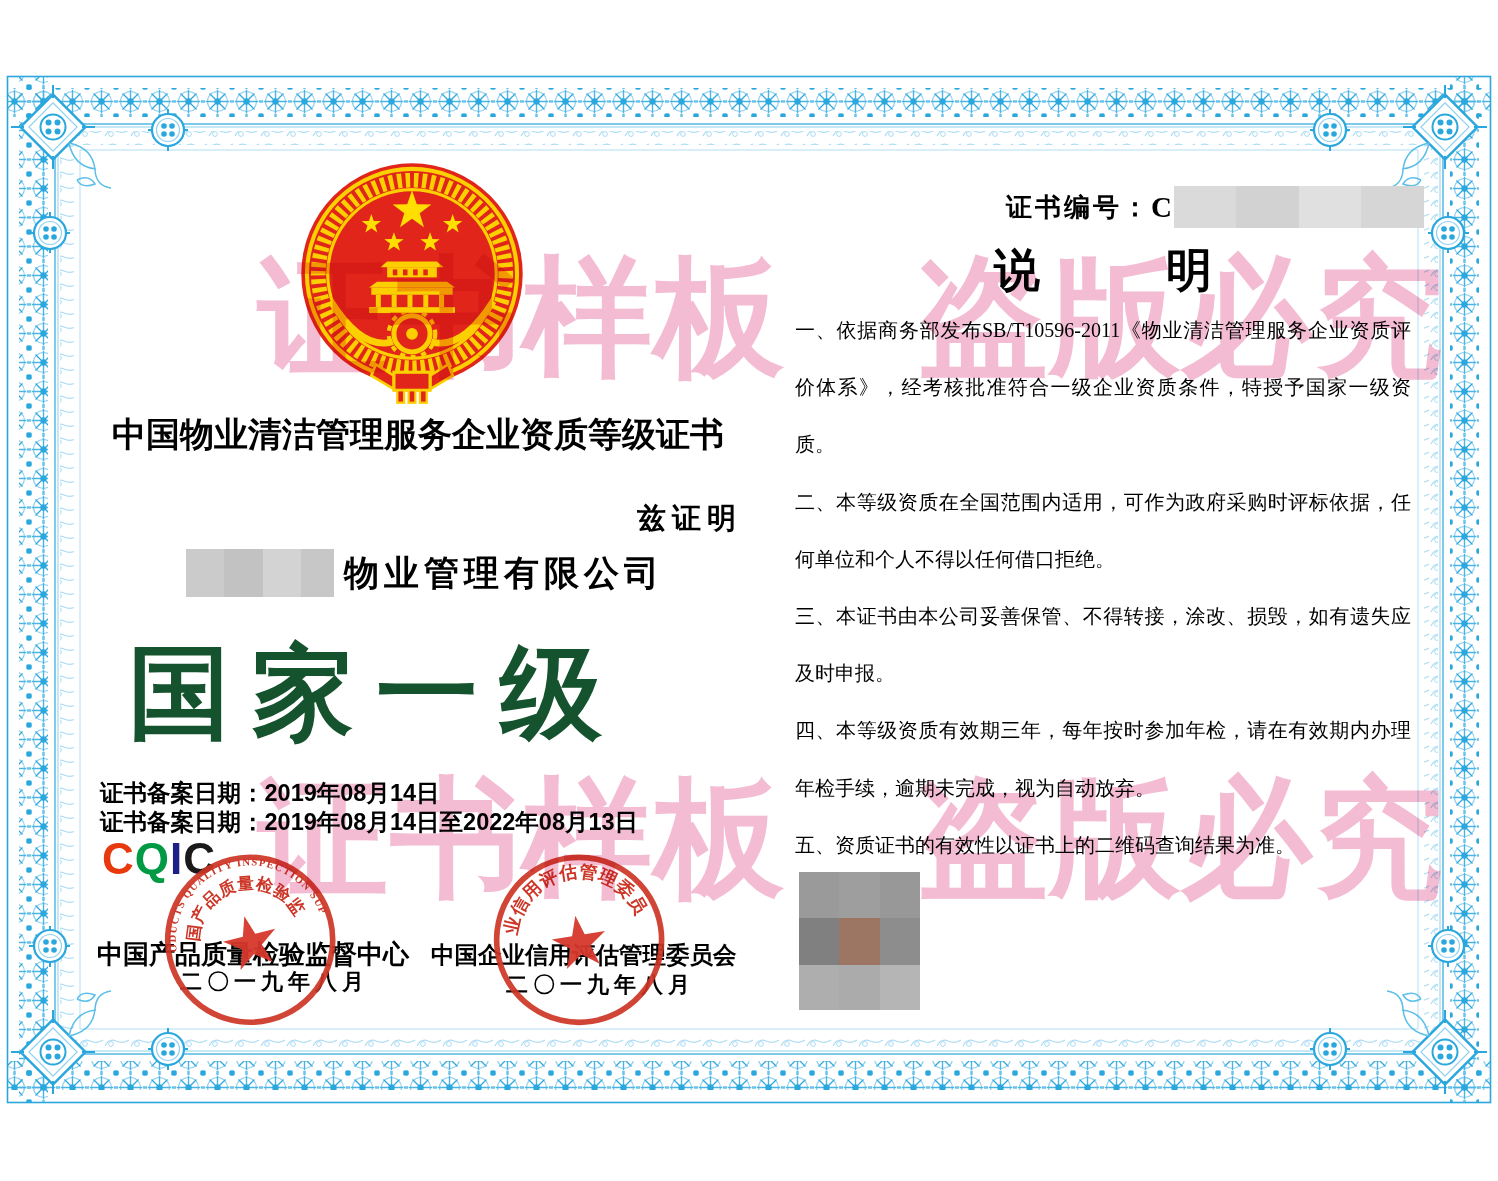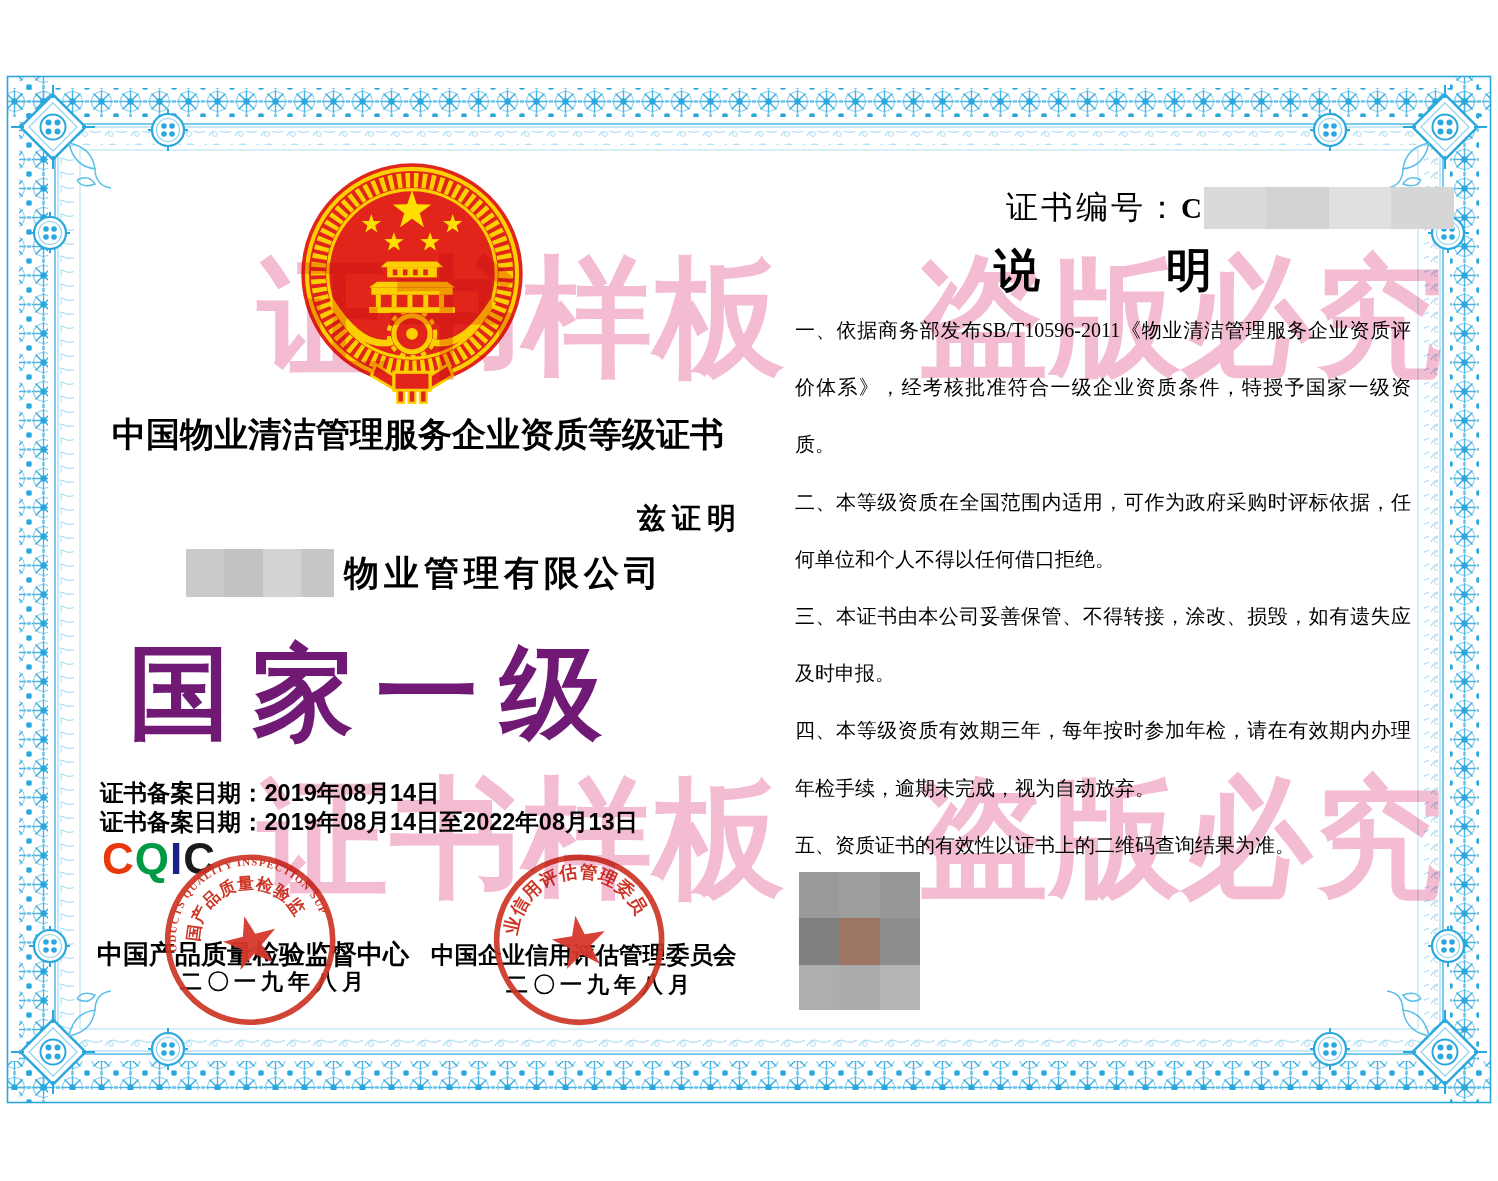--- a/index.html
+++ b/index.html
@@ -30,21 +30,21 @@
   #issuer1-name{left:97px;top:937px;font-size:26px;font-weight:700;z-index:3;white-space:nowrap;}
   #issuer1-date{left:180px;top:967px;font-size:22px;font-weight:700;letter-spacing:5px;z-index:3;}
   #issuer2-name{left:431px;top:939px;font-size:23.5px;font-weight:700;z-index:3;white-space:nowrap;}
   #issuer2-date{left:506px;top:970px;font-size:22px;font-weight:700;letter-spacing:5px;z-index:3;}
   #stamp1{left:157px;top:846px;width:186px;height:186px;z-index:5;transform:rotate(-14deg);}
   #stamp2{left:486px;top:846px;width:186px;height:186px;z-index:5;transform:rotate(-9deg);}
 
   
   #certno-row{left:1006px;top:186px;display:flex;align-items:center;z-index:3;
               font-family:"Liberation Serif",serif;}
-  #certno-label{font-size:32px;font-weight:400;letter-spacing:3px;}
+  #certno-label{font-size:26px;font-weight:700;letter-spacing:3px;}
   #certno-prefix{font-size:29px;font-weight:700;}
   .redact-certno{width:250px;height:42px;margin-left:2px;
      background:linear-gradient(90deg,#dadada 0 25%,#d2d2d2 25% 50%,#e0e0e0 50% 75%,#d6d6d6 75%);}
   #notes-heading{left:795px;top:240px;width:616px;display:flex;justify-content:center;gap:126px;
                  font-family:"Liberation Serif",serif;font-size:46px;font-weight:700;z-index:3;}
   #notes{left:795px;top:302px;width:616px;z-index:3;}
   #notes p{margin:0;font-family:"Liberation Serif",serif;font-size:20px;line-height:57.2px;
            text-align:justify;text-justify:inter-character;}
 
   
@@ -195,21 +195,21 @@
 
   <div id="title" class="abs">中国物业清洁管理服务企业资质等级证书</div>
 
   <div id="certify" class="abs">兹证明</div>
 
   <div id="company-row" class="abs">
     <div class="redact-company"></div>
     <span id="company-suffix">物业管理有限公司</span>
   </div>
 
-  <div id="grade" class="abs" style="color: #701a75;">国家一级</div>
+  <div id="grade" class="abs" style="color: #14532d;">国家一级</div>
 
   <div id="dates" class="abs">
     <div><span>证书备案日期：</span><span>2019年08月14日</span></div>
     <div><span>证书备案日期：</span><span>2019年08月14日至2022年08月13日</span></div>
   </div>
 
   <div id="cqic" class="abs">
     <span style="color: rgb(232, 56, 13);">C</span><span style="color: rgb(0, 153, 68);">Q</span><span style="color: rgb(29, 32, 136);">I</span><span style="color: rgb(26, 26, 26);">C</span>
   </div>
 

